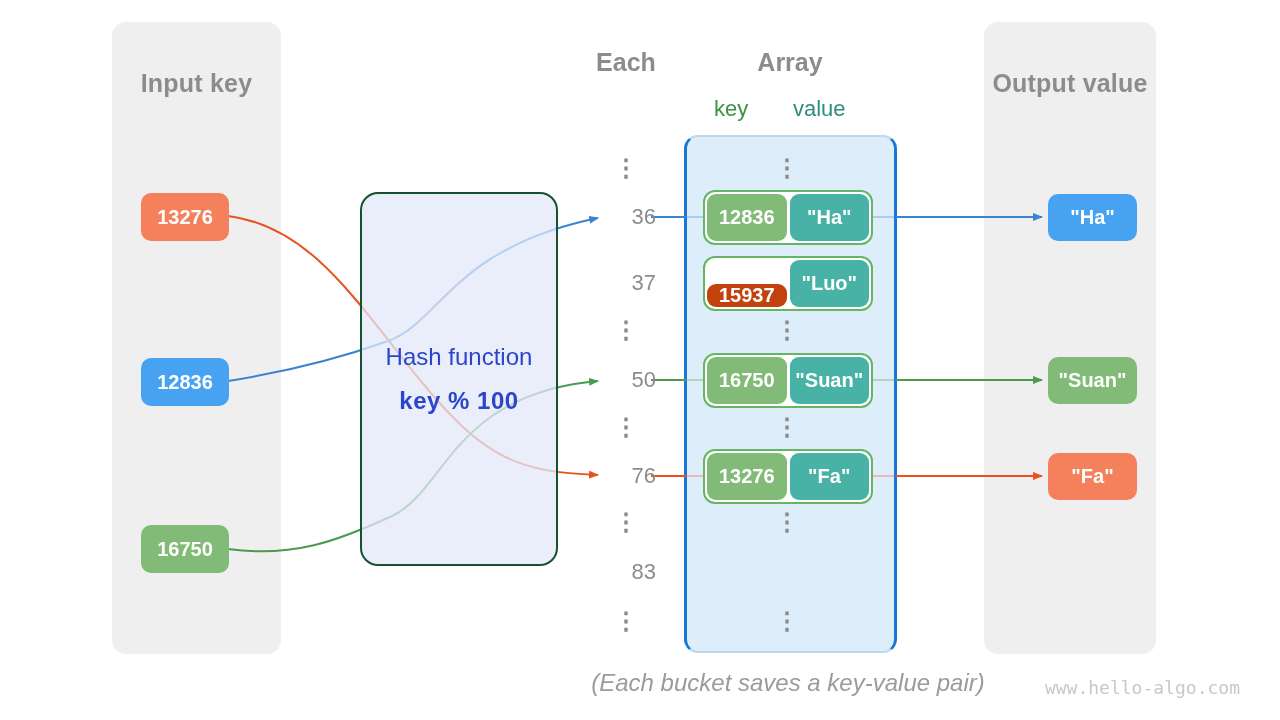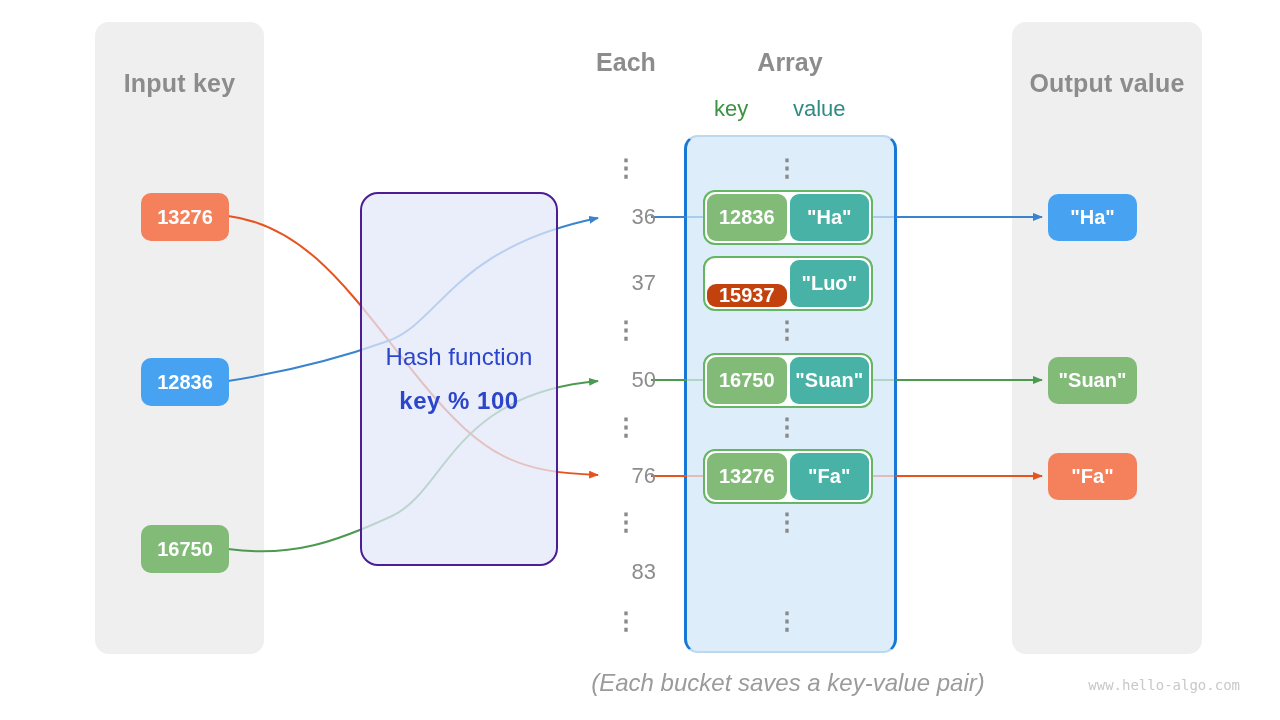--- a/index.html
+++ b/index.html
@@ -2,42 +2,42 @@
 <html><head>
 <meta charset="utf-8">
 <style>
   * { margin:0; padding:0; box-sizing:border-box; }
   html,body { background:#ffffff; }
   body { font-family:"Liberation Sans", sans-serif; }
   .stage { position:relative; width:1280px; height:720px; background:#ffffff; overflow:hidden; }
 
   
   .panel { position:absolute; top:22px; height:632px; background:#efefef; border-radius:14px; z-index:1; }
-  .panel-input  { left:95px; width:169px; }
-  .panel-output { left:1012px; width:190px; }
+  .panel-input  { left:112px; width:169px; }
+  .panel-output { left:984px; width:172px; }
   .panel-title { position:absolute; top:47px; left:0; width:100%; text-align:center;
                  font-size:25px; font-weight:bold; color:#8c8c8c; letter-spacing:.2px; }
 
   
   .kv-box { position:absolute; width:88px; height:48px; border-radius:10px; z-index:4;
             display:flex; align-items:center; justify-content:center;
             color:#ffffff; font-size:20px; font-weight:bold; }
   .in-0 { left:141px; top:193px; }
   .in-1 { left:141px; top:358px; }
   .in-2 { left:141px; top:525px; }
   .out-box { position:absolute; left:1048px; width:89px; height:47px; border-radius:10px; z-index:4;
              display:flex; align-items:center; justify-content:center;
              color:#ffffff; font-size:20px; font-weight:bold; }
   .out-0 { top:194px; }
   .out-1 { top:357px; }
   .out-2 { top:453px; }
 
   
   .hash-box { position:absolute; left:360px; top:192px; width:198px; height:374px;
-              background:rgba(227,232,250,0.75); border:2px solid #4c1d95; border-radius:18px;
+              background:rgba(227,232,250,0.75); border:2px solid #14532d; border-radius:18px;
               z-index:3; display:flex; flex-direction:column; align-items:center; justify-content:center; gap:16px; }
   .hash-line1 { color:#2b45cb; font-size:24px; font-weight:500; }
   .hash-line2 { color:#2b45cb; font-size:24px; font-weight:bold; letter-spacing:.5px; }
 
   
   .col-header { position:absolute; top:48px; font-size:25px; font-weight:bold; color:#8c8c8c;
                 text-align:center; z-index:4; }
   .hdr-index { left:576px; width:100px; }
   .hdr-array { left:740px; width:100px; }
   .sub-label { position:absolute; top:96px; font-size:22px; font-weight:500; text-align:left; z-index:4; }
@@ -66,21 +66,21 @@
   .pill { flex:1; border-radius:9px; display:flex; align-items:center; justify-content:center;
           color:#ffffff; font-size:20px; font-weight:bold; }
 
   
   .wires { position:absolute; left:0; top:0; z-index:2; pointer-events:none; }
 
   
   .caption { position:absolute; left:560px; top:669px; width:456px; text-align:center;
              font-size:24px; color:#9b9b9b; z-index:4;font-style:italic; }
   .watermark { position:absolute; left:1040px; top:677px; width:200px; text-align:right;
-               font-family:"DejaVu Sans Mono", monospace; font-size:14px; color:#c8c8c8; z-index:4; }
+               font-family:"DejaVu Sans Mono", monospace; font-size:18px; color:#c8c8c8; z-index:4; }
 </style>
 </head>
 <body>
 
 <div class="stage">
 
   <div class="panel panel-input">
     <div class="panel-title">Input key</div>
   </div>
 

